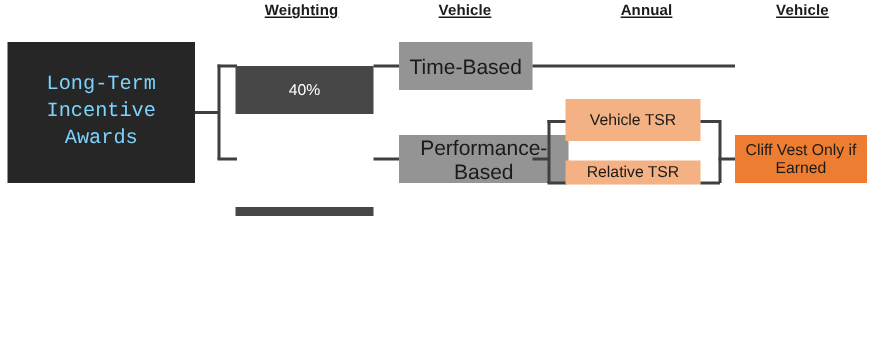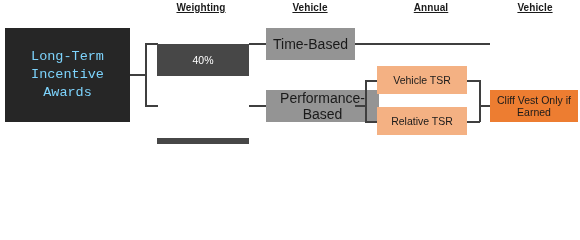--- a/index.html
+++ b/index.html
@@ -95,21 +95,21 @@
   <div class="box box-gray" style="left:266px; top:90px; width:113px; height:32px; padding:0 6px;">Performance-Based</div>
 
   <div class="line line-h" style="left:355px; top:43px; width:135px;"></div>
 
   <div class="line line-h" style="left:355px; top:105px; width:11px;"></div>
   <div class="line line-v" style="left:365px; top:80px; height:42px;"></div>
   <div class="line line-h" style="left:365px; top:80px; width:13px;"></div>
   <div class="line line-h" style="left:365px; top:121px; width:13px;"></div>
 
   <div class="box box-ltorange" style="left:377px; top:66px; width:90px; height:28px;">Vehicle TSR</div>
-  <div class="box box-ltorange" style="left:377px; top:107px; width:90px; height:28px;">Relative TSR</div>
+  <div class="box box-ltorange" style="left:377px; top:107px; width:90px; height:16px;">Relative TSR</div>
 
   <div class="line line-h" style="left:467px; top:80px; width:13px;"></div>
   <div class="line line-h" style="left:467px; top:121px; width:13px;"></div>
   <div class="line line-v" style="left:479px; top:80px; height:42px;"></div>
   <div class="line line-h" style="left:479px; top:105px; width:11px;"></div>
 
   <div class="box box-orange" style="left:490px; top:90px; width:88px; height:32px; padding:0 0;">Cliff Vest Only if Earned</div>
 
 </div>
 

